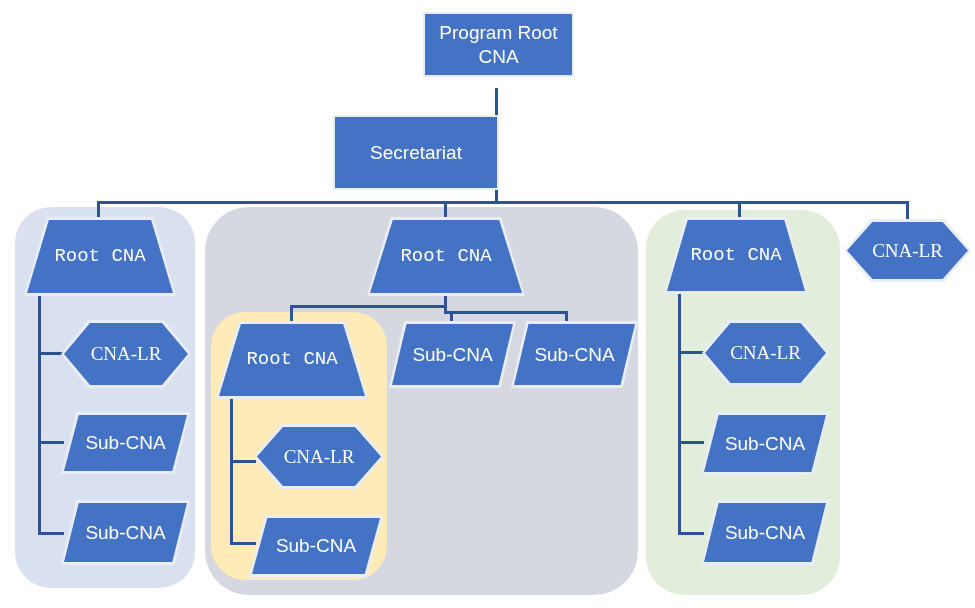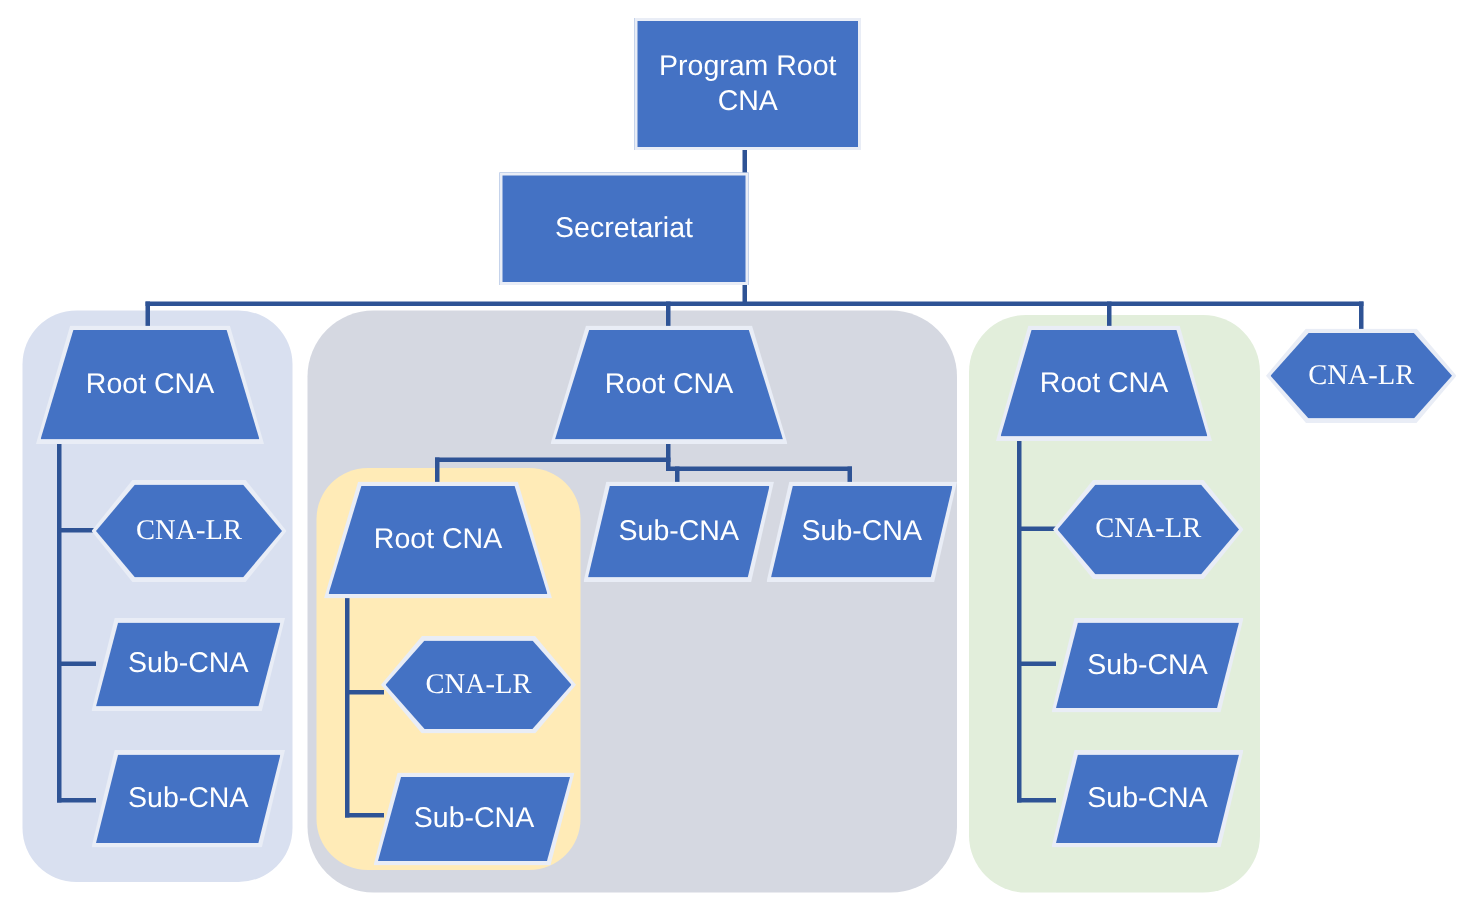--- a/index.html
+++ b/index.html
@@ -17,21 +17,21 @@
   .outline{position:absolute;inset:0;background:var(--node-outline);}
   .fill{
     position:absolute;inset:3px;background:var(--node-fill);
     display:flex;align-items:center;justify-content:center;
   }
   .label{
     color:var(--text);font-size:19px;line-height:1.22;text-align:center;
     white-space:nowrap;
   }
   .label.wrap{white-space:normal;}
-  .trap{clip-path:polygon(15% 0,85% 0,100% 100%,0 100%);}
+  .trap{clip-path:polygon(15% 0,85% 0,100% 100%,0 100%);font-family:Liberation Mono, monospace;}
   .para{clip-path:polygon(12% 0,100% 0,88% 100%,0 100%);}
   .hex{clip-path:polygon(0 50%,21% 0,79% 0,100% 50%,79% 100%,21% 100%);font-family:Liberation Serif, serif;}
   .rect-node{
     position:absolute;background:var(--node-fill);border:2px solid var(--node-outline);
     display:flex;align-items:center;justify-content:center;box-sizing:border-box;
   }
 </style>
 </head>
 <body>
 
@@ -64,21 +64,21 @@
 
   <div class="conn" style="left:230px;top:397px;width:3px;height:148px;"></div>
   <div class="conn" style="left:230px;top:460px;width:26px;height:3px;"></div>
   <div class="conn" style="left:230px;top:542px;width:26px;height:3px;"></div>
 
   <div class="conn" style="left:678px;top:292px;width:3px;height:243px;"></div>
   <div class="conn" style="left:678px;top:351px;width:26px;height:3px;"></div>
   <div class="conn" style="left:678px;top:441px;width:26px;height:3px;"></div>
   <div class="conn" style="left:678px;top:532px;width:26px;height:3px;"></div>
 
-  <div class="rect-node" style="left:423px;top:12px;width:151px;height:88px;">
+  <div class="rect-node" style="left:423px;top:12px;width:151px;height:65px;">
     <span class="label wrap">Program Root CNA</span>
   </div>
   <div class="rect-node" style="left:333px;top:115px;width:166px;height:75px;">
     <span class="label">Secretariat</span>
   </div>
 
   <div class="shape" style="left:844px;top:219px;width:127px;height:63px;">
     <div class="outline hex"></div>
     <div class="fill hex">
         <span class="label">CNA-LR</span>

